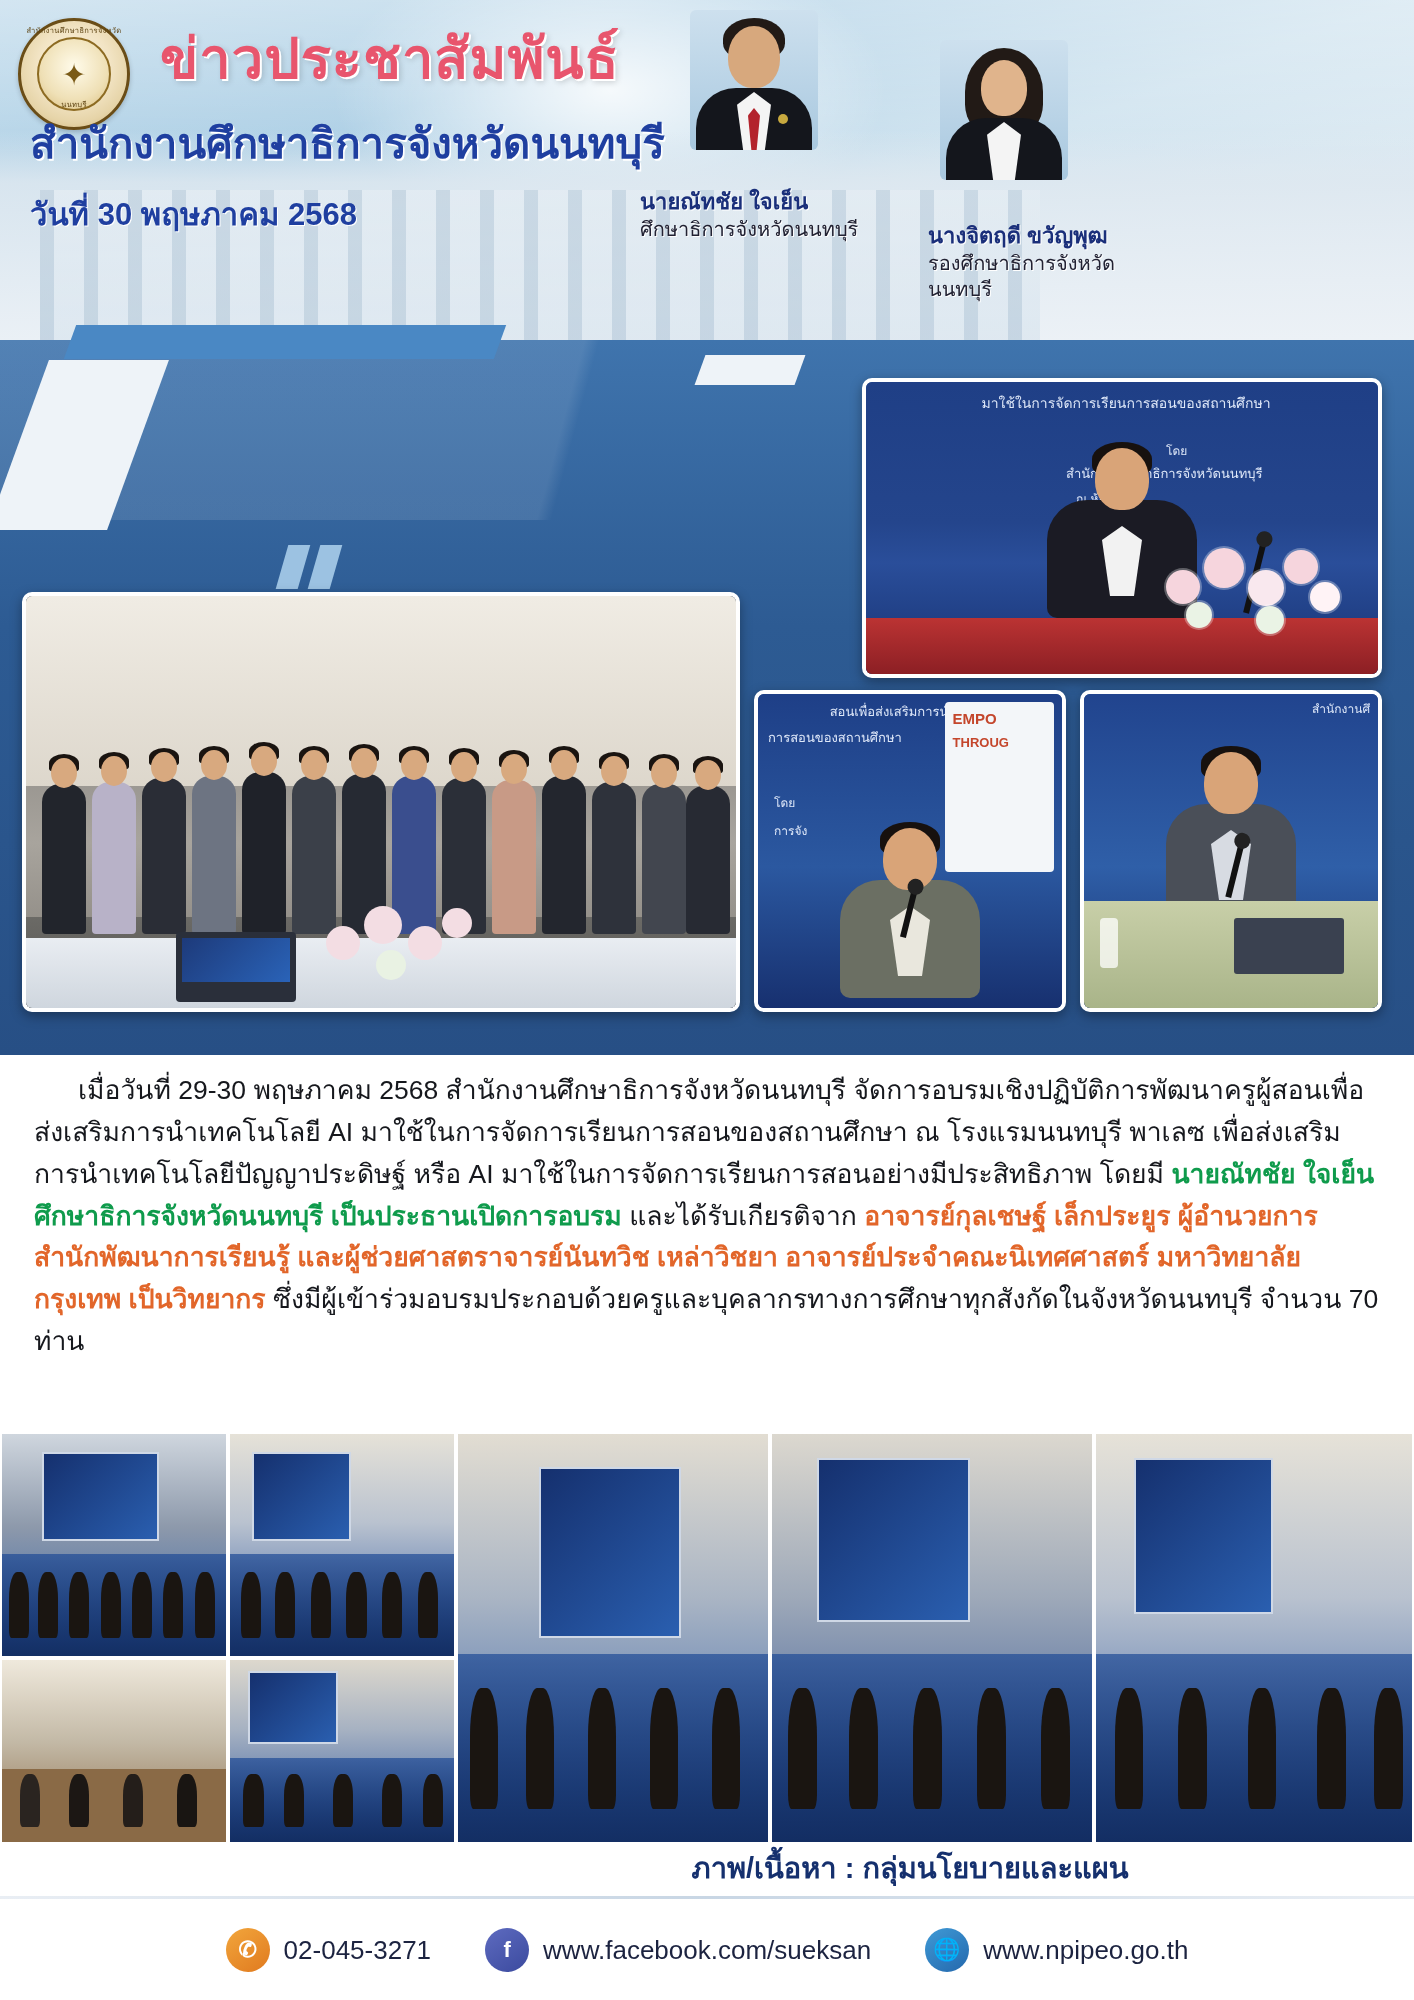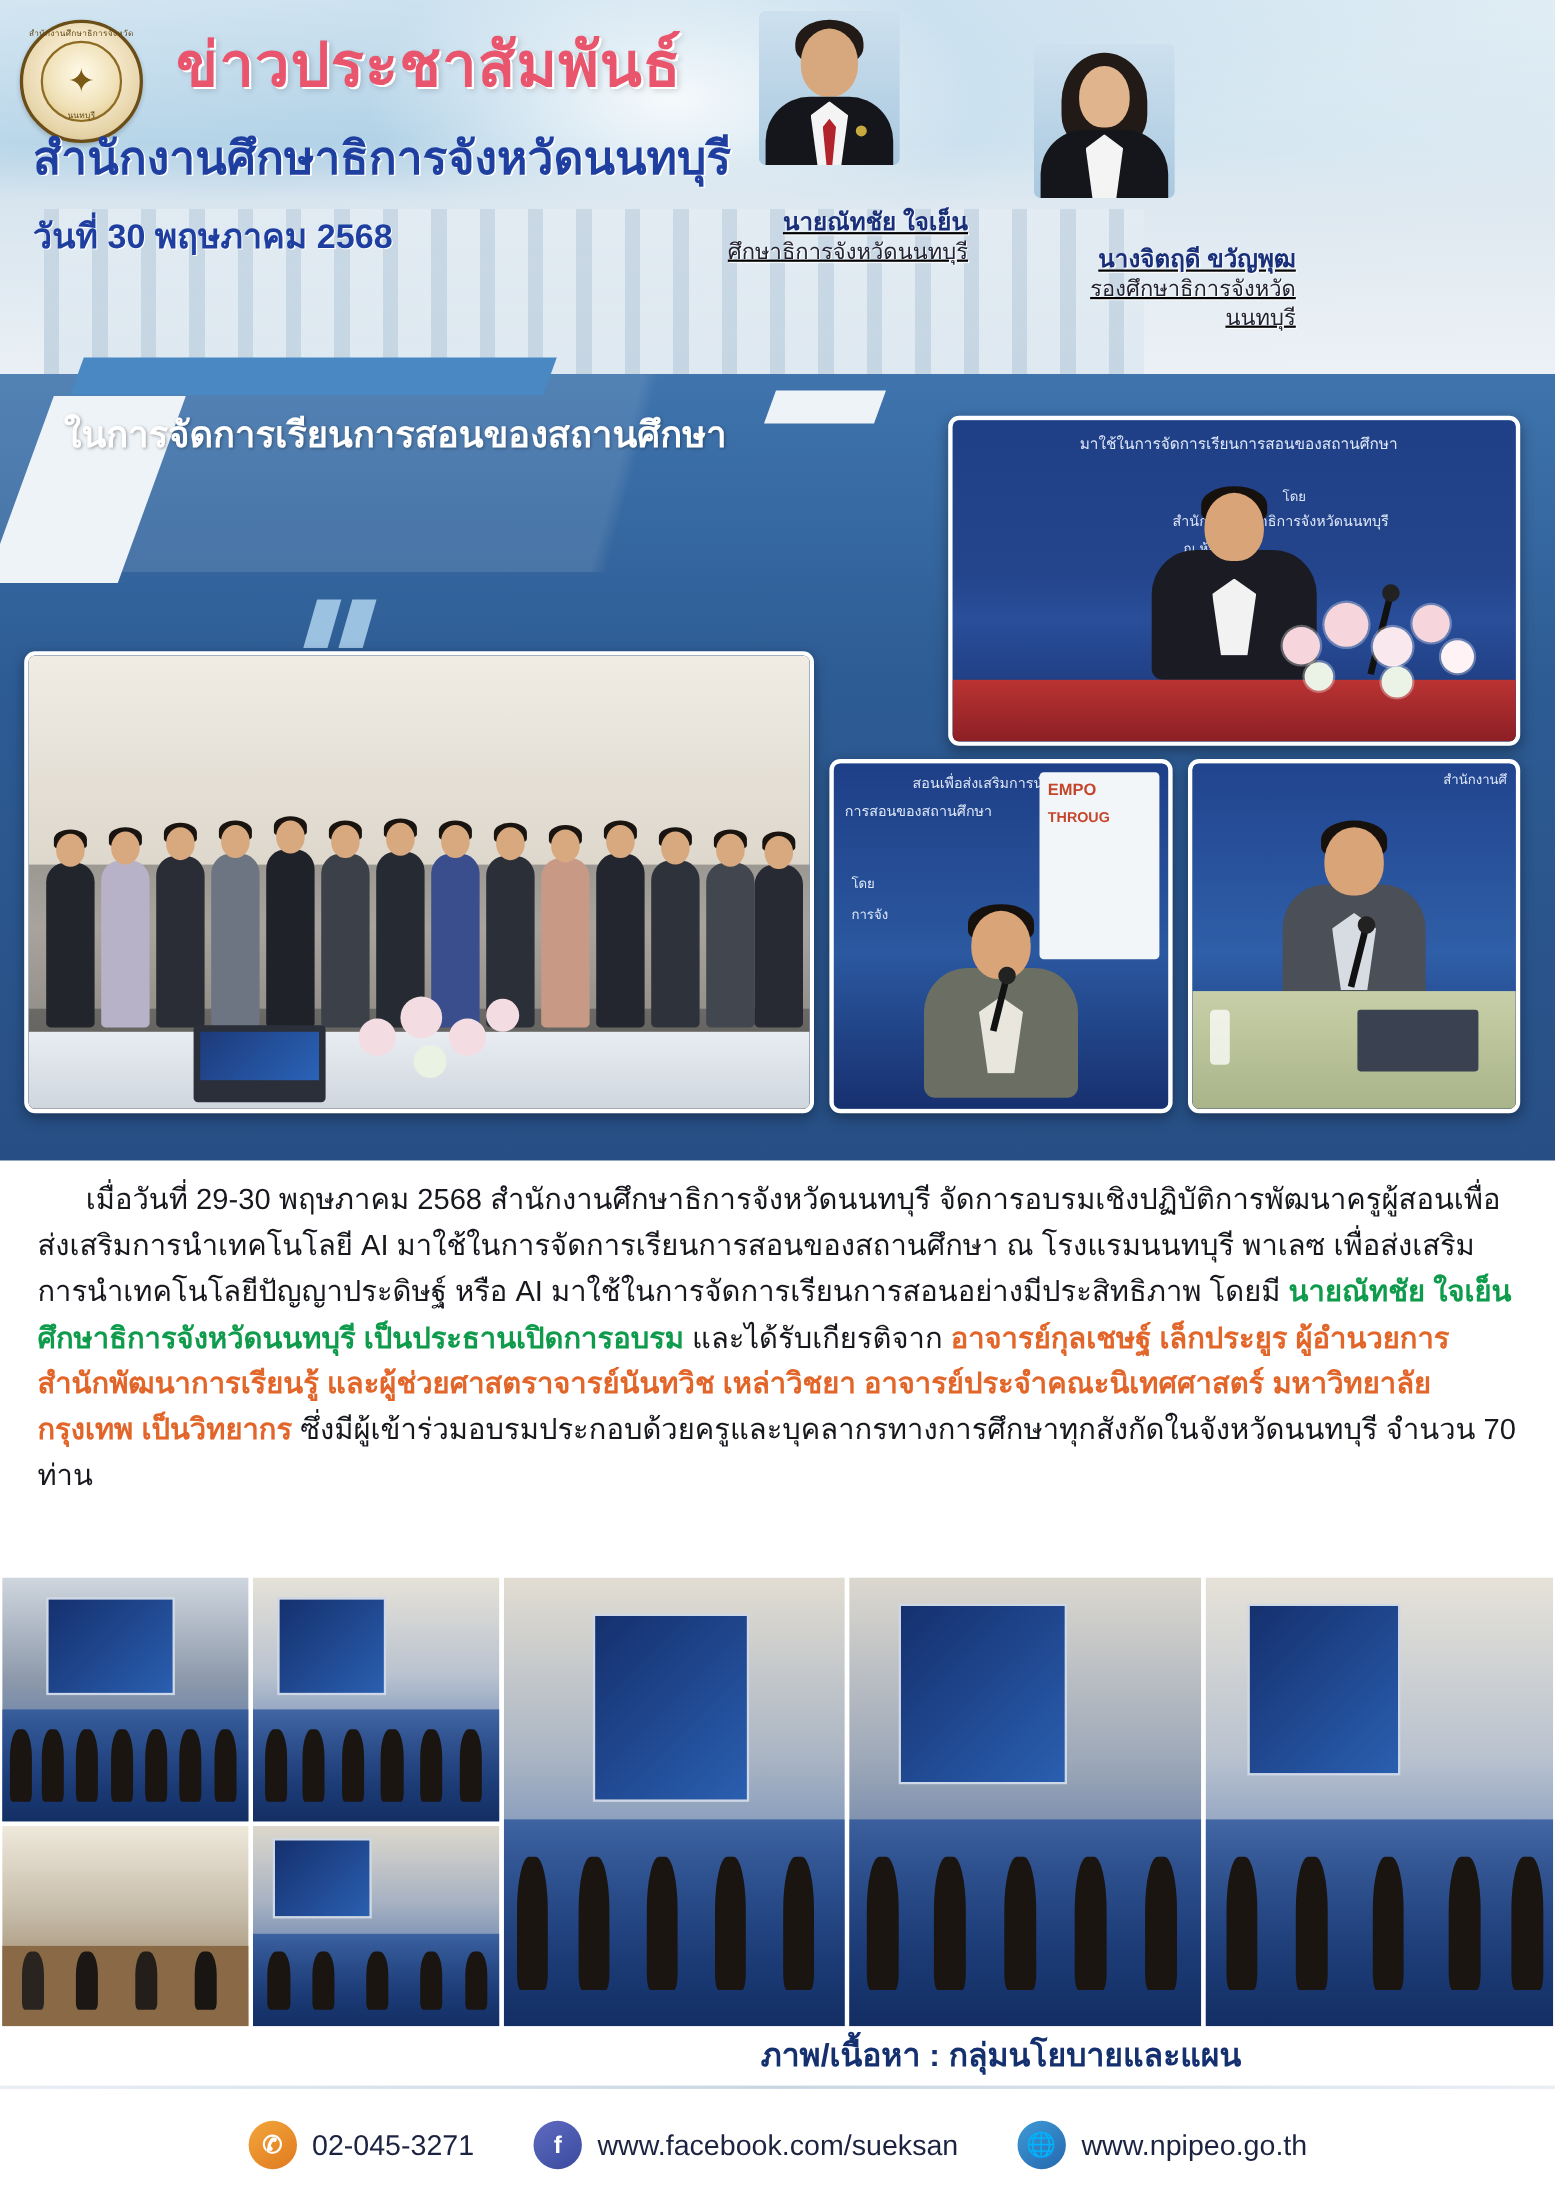--- a/index.html
+++ b/index.html
@@ -146,21 +146,21 @@
     width: 12px; height: 42px; background: #b3232c;
     clip-path: polygon(50% 0, 100% 18%, 72% 100%, 28% 100%, 0 18%);
   }
   .portrait .pin {
     position: absolute; right: 30px; bottom: 26px;
     width: 10px; height: 10px; border-radius: 50%; background: #c8a93f;
   }
   #portrait-director { left: 690px; top: 10px; }
   #portrait-deputy { left: 940px; top: 40px; }
 
-  .name-block { position: absolute; text-align: right; text-decoration: underline; }
+  .name-block { position: absolute; text-align: left; }
   .name-block .nm {
     font-size: 22px; font-weight: bold; color: #1a2f7a; line-height: 1.25;
     text-shadow: 1px 1px 0 #fff;
   }
   .name-block .pos {
     font-size: 20px; color: #223; line-height: 1.3;
     text-shadow: 1px 1px 0 #fff;
   }
   #name-director { left: 640px; top: 188px; width: 240px; }
   #name-deputy { left: 928px; top: 222px; width: 250px; }
@@ -471,21 +471,20 @@
   <div class="band"></div>
   <div class="ribbon-top"></div>
   <div class="ribbon-white"></div>
   <div class="ribbon-white2"></div>
   <div class="quote-mark">
       <i></i>
       <i></i>
     </div>
 
   <div class="headline">
-    <div>ในการจัดการเรียนการสอนของสถานศึกษา</div>
   </div>
 
   <div class="frame" id="photo-chairman">
     <div class="inner-photo">
       <div class="scr-text">มาใช้ในการจัดการเรียนการสอนของสถานศึกษา</div>
       <div class="scr-text" style="top:60px; left:300px; right:auto; font-size:12px;">โดย</div>
       <div class="scr-text" style="top:82px; left:200px; right:auto; font-size:13px;">สำนักงานศึกษาธิการจังหวัดนนทบุรี</div>
       <div class="scr-text" style="top:108px; left:210px; right:auto; font-size:12px;">ณ ห้อง</div>
       <div class="person-suit">
         <div class="hr"></div>

